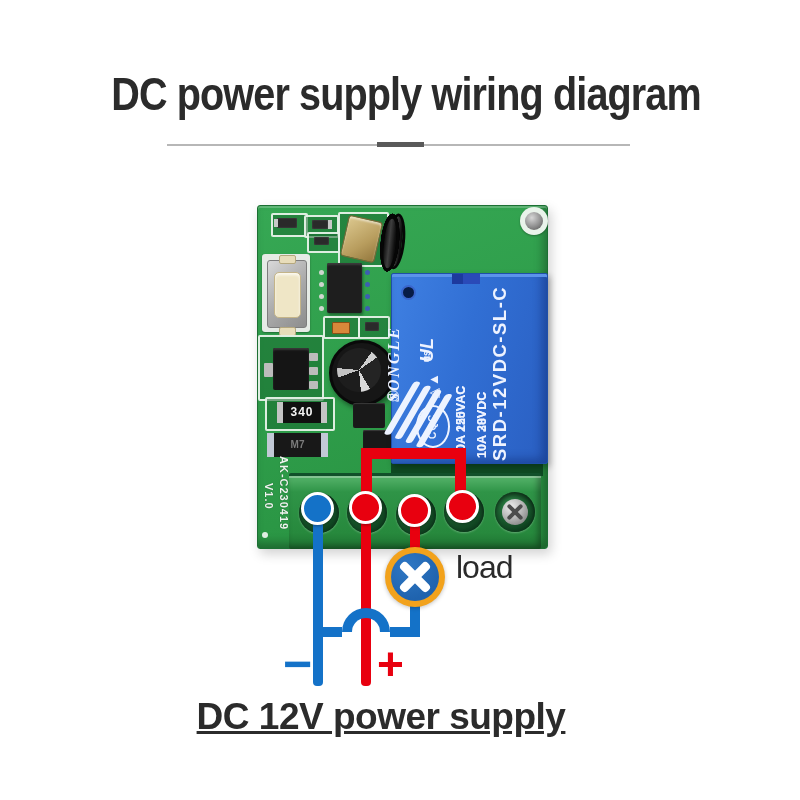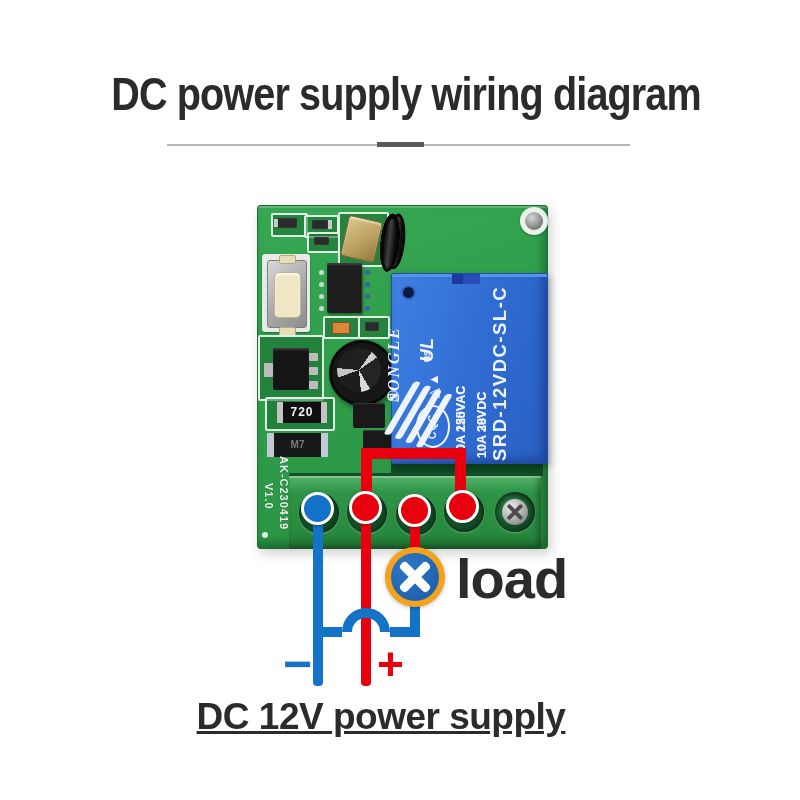--- a/index.html
+++ b/index.html
@@ -131,21 +131,21 @@
   .dotblue{background:var(--wire-blue);}
   .dotred{background:var(--wire-red);}
   .load{position:absolute;left:385px;top:547px;width:60px;height:60px;border-radius:50%;
       background:var(--load-ring-orange);z-index:4;box-shadow:0 1px 4px rgba(0,0,0,.25);}
   .load .inner{position:absolute;left:6px;top:6px;width:48px;height:48px;border-radius:50%;
       background:radial-gradient(circle at 35% 30%,#2e77c4,var(--load-fill-blue) 70%);}
   .load .x{position:absolute;left:50%;top:50%;width:38px;height:9px;background:#fff;
       border-radius:4px;}
   .load .xa{transform:translate(-50%,-50%) rotate(45deg);}
   .load .xb{transform:translate(-50%,-50%) rotate(-45deg);}
-  .loadlbl{position:absolute;left:456px;top:551px;font-size:56px;font-weight:bold;
+  .loadlbl{position:absolute;left:456px;top:551px;font-size:32px;font-weight:normal;
       color:var(--text-ink);line-height:1;letter-spacing:-1px;}
   .minus{position:absolute;left:283px;top:639px;font-size:50px;font-weight:bold;
       color:var(--wire-blue);line-height:1;}
   .plus{position:absolute;left:377px;top:641px;font-size:46px;font-weight:bold;
       color:var(--wire-red);line-height:1;}
   .supply{position:absolute;left:381px;top:698px;transform:translateX(-50%);
       font-size:37px;font-weight:bold;letter-spacing:-.5px;color:var(--text-ink);
       white-space:nowrap;line-height:1;text-decoration:underline;}
 </style>
 </head>
@@ -204,21 +204,21 @@
     </div>
 
     <div class="silk transbox"></div>
     <div class="transbody"></div>
     <span class="leg" style="position:absolute;left:51px;top:147px;"></span>
     <span class="leg" style="position:absolute;left:51px;top:161px;"></span>
     <span class="leg" style="position:absolute;left:51px;top:175px;"></span>
     <span class="leg" style="position:absolute;left:6px;top:157px;height:14px;"></span>
 
     <div class="silk r510box"></div>
-    <div class="r510">720</div>
+    <div class="r510">340</div>
     <div class="m7">M7</div>
 
     <div class="st" style="left:95px;top:197px;width:32px;height:25px;"></div>
     <div class="st" style="left:105px;top:224px;width:28px;height:22px;"></div>
 
     <div class="darkstrip"></div>
 
     <div class="coilpin"></div>
     <div class="coil">
       <i></i>

